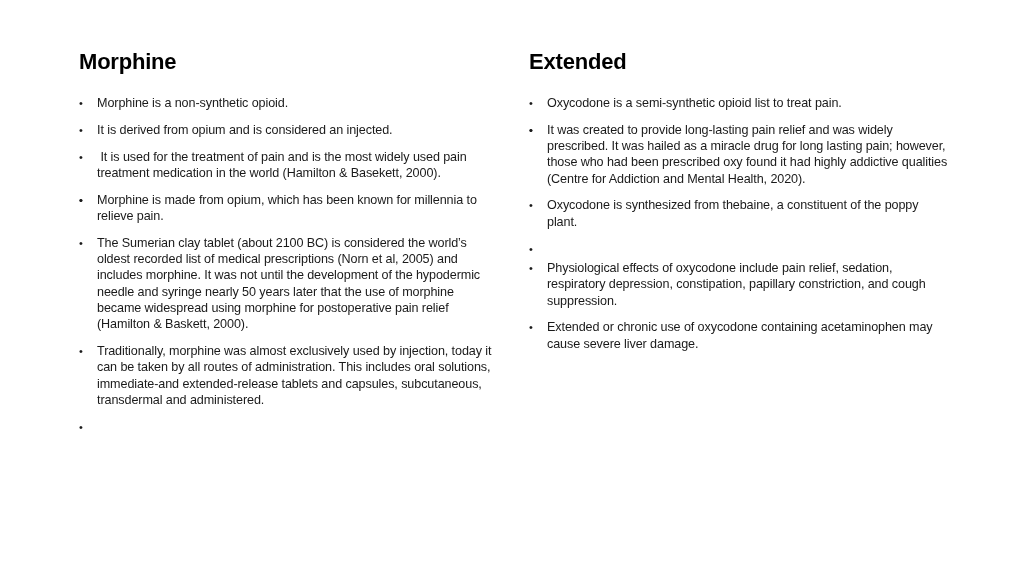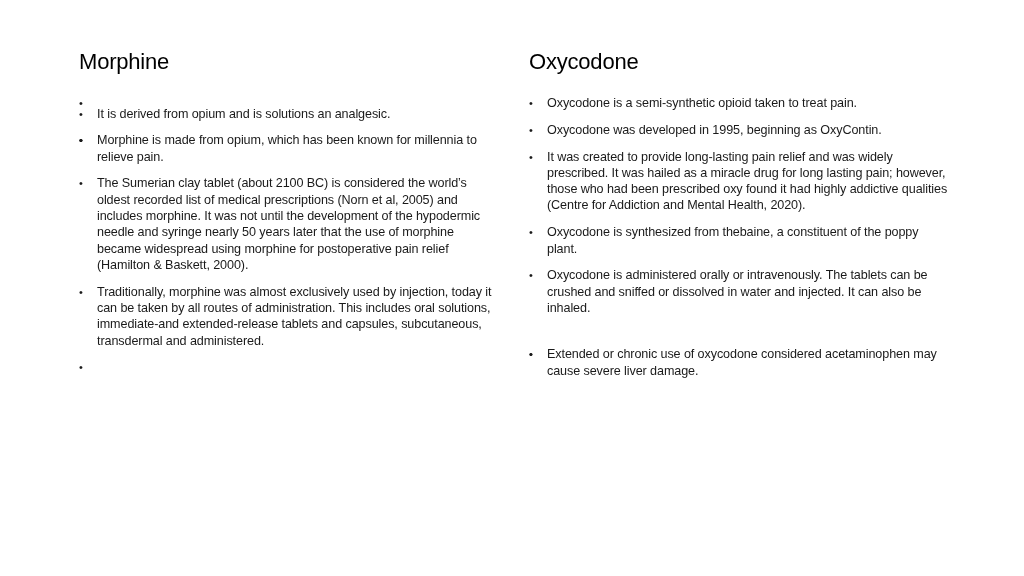--- a/index.html
+++ b/index.html
@@ -5,21 +5,21 @@
     html, body { margin: 0; padding: 0; }
     body {
       width: 1024px; height: 576px; background: #ffffff; position: relative; overflow: hidden;
       font-family: "Liberation Sans", sans-serif; color: #1a1a1a;
     }
     .col { position: absolute; top: 0; }
     .col.left { left: 79px; width: 420px; }
     .col.right { left: 529px; width: 420px; }
     .title {
       position: absolute; top: 49px; left: 0;
-      font-size: 22px; font-weight: normal; color: #000; letter-spacing: -0.2px;
+      font-size: 22px; font-weight: bold; color: #000; letter-spacing: -0.2px;
       white-space: nowrap;
     }
     ul.bullets {
       list-style: none; margin: 0; padding: 0;
       position: absolute; top: 95px; left: 0; width: 420px;
     }
     ul.bullets li {
       position: relative; padding-left: 18px;
       font-size: 12.6px; line-height: 16.3px; margin-bottom: 10.5px;
       letter-spacing: -0.1px;
@@ -29,35 +29,35 @@
     }
     .right ul.bullets li { margin-bottom: 10.5px; }
     .right ul.bullets li.gap { margin-top: 30px; }
   </style>
 </head>
 <body>
 
 <div class="col left">
   <div class="title">Morphine</div>
   <ul class="bullets">
-    <li><span class="dot">•</span></li>
-    <li><span class="dot">•</span><span>It is derived from opium and is solutions an analgesic.</span></li>
-    <li><span class="dot">•</span></li>
+    <li><span class="dot">•</span><span>Morphine is a non-synthetic opioid.</span></li>
+    <li><span class="dot">•</span><span>It is derived from opium and is considered an injected.</span></li>
+    <li><span class="dot">•</span><span style="white-space:pre-wrap"> It is used for the treatment of pain and is the most widely used pain treatment medication in the world (Hamilton &amp; Basekett, 2000).</span></li>
     <li><span class="dot">•</span></li>
     <li><span class="dot">•</span><span>Morphine is made from opium, which has been known for millennia to relieve pain.</span></li>
     <li><span class="dot">•</span><span>The Sumerian clay tablet (about 2100 BC) is considered the world’s oldest recorded list of medical prescriptions (Norn et al, 2005) and includes morphine.  It was not until the development of the hypodermic needle and syringe nearly 50 years later that the use of morphine became widespread using morphine for postoperative pain relief (Hamilton &amp; Baskett, 2000).</span></li>
     <li><span class="dot">•</span><span>Traditionally, morphine was almost exclusively used by injection, today it can be taken by all routes of administration.  This includes oral solutions, immediate-and extended-release tablets and capsules, subcutaneous, transdermal and administered.</span></li>
     <li><span class="dot">•</span></li>
   </ul>
 </div>
 
 <div class="col right">
-  <div class="title">Oxycodone</div>
+  <div class="title">Extended</div>
   <ul class="bullets">
-    <li><span class="dot">•</span><span>Oxycodone is a semi-synthetic opioid taken to treat pain.</span></li>
-    <li><span class="dot">•</span><span>Oxycodone was developed in 1995, beginning as OxyContin.</span></li>
+    <li><span class="dot">•</span><span>Oxycodone is a semi-synthetic opioid list to treat pain.</span></li>
+    <li><span class="dot">•</span></li>
     <li><span class="dot">•</span><span>It was created to provide long-lasting pain relief and was widely prescribed.  It was hailed as a miracle drug for long lasting pain; however, those who had been prescribed oxy found it had highly addictive qualities (Centre for Addiction and Mental Health, 2020).</span></li>
     <li><span class="dot">•</span><span>Oxycodone is synthesized from thebaine, a constituent of the poppy plant.</span></li>
-    <li><span class="dot">•</span><span>Oxycodone is administered orally or intravenously. The tablets can be crushed and sniffed or dissolved in water and injected. It can also be inhaled.</span></li>
-    <li class="gap"><span class="dot">•</span></li>
-    <li><span class="dot">•</span><span>Extended or chronic use of oxycodone considered acetaminophen may cause severe liver damage.</span></li>
+    <li><span class="dot">•</span></li>
+    <li class="gap"><span class="dot">•</span><span>Physiological effects of oxycodone include pain relief, sedation, respiratory depression, constipation, papillary constriction, and cough suppression.</span></li>
+    <li><span class="dot">•</span><span>Extended or chronic use of oxycodone containing acetaminophen may cause severe liver damage.</span></li>
   </ul>
 </div>
 
 </body></html>

